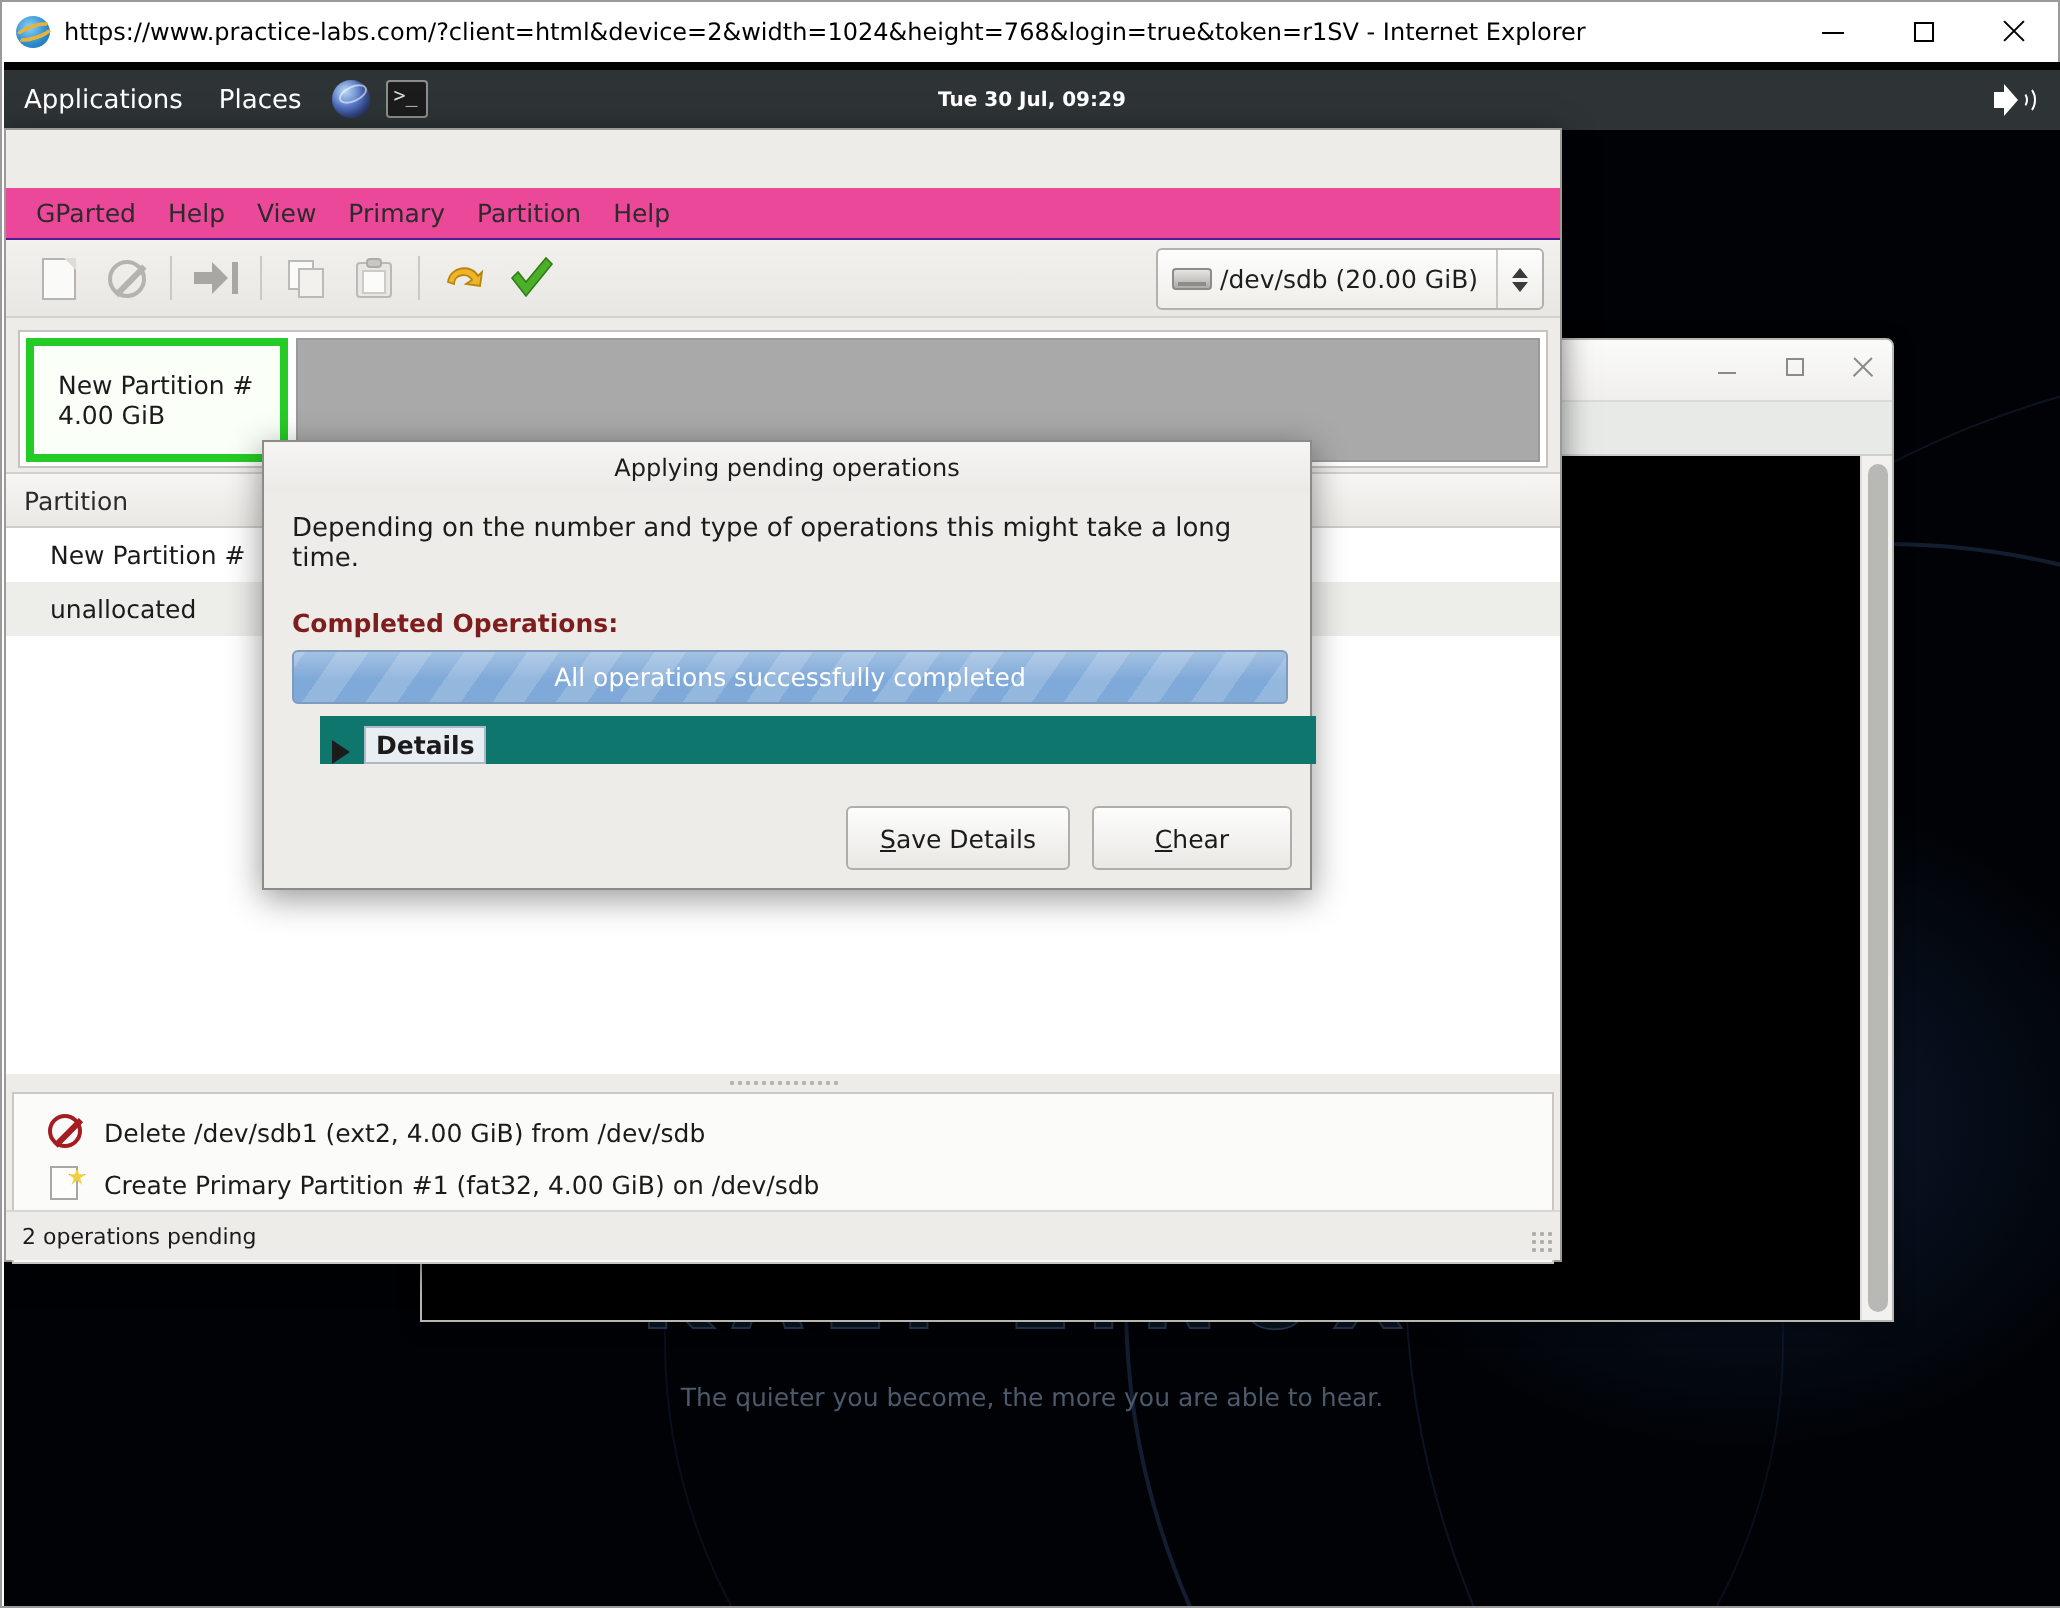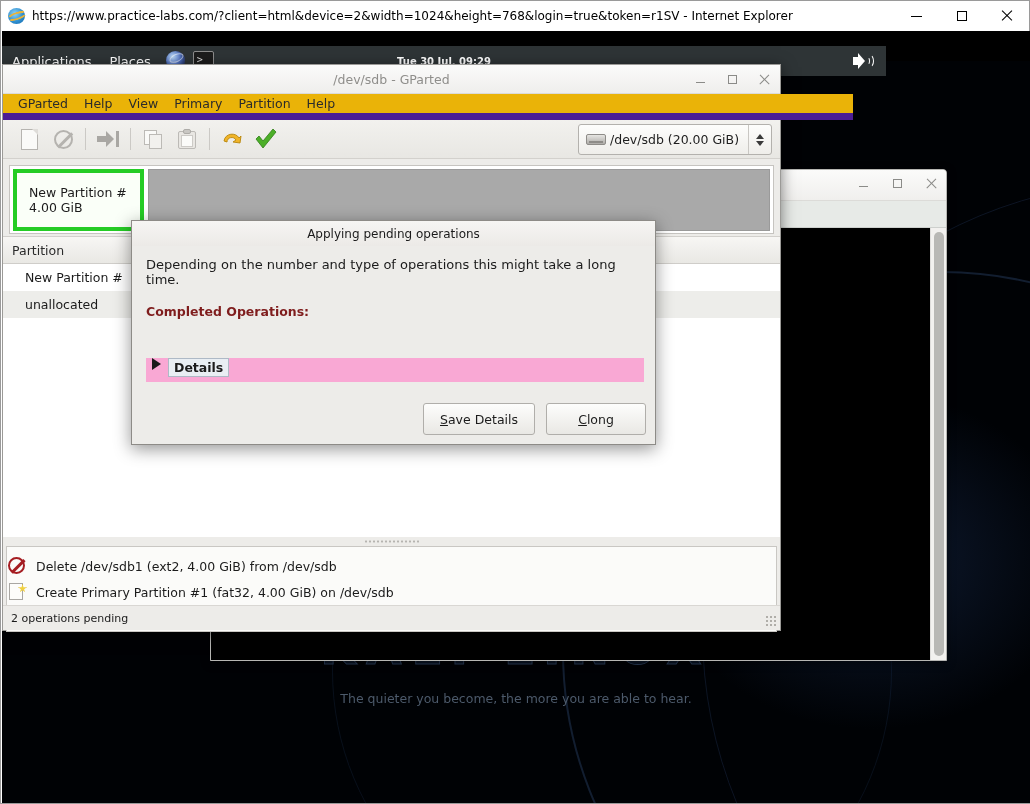--- a/index.html
+++ b/index.html
@@ -56,21 +56,21 @@
   .ie-close-glyph:after  { transform:rotate(-45deg); }
 
   
   #desktop {
     position:absolute; left:1px; top:30px; width:1028px; height:772px;
     background:#000000; overflow:hidden;
   }
 
   
   #gnome-panel {
-    position:absolute; left:0; top:15px; width:884px; height:30px;
+    position:absolute; left:0; top:4px; width:1028px; height:30px;
     background:#2e3436; color:#ffffff;
     display:flex; align-items:center;
   }
   .panel-menu {
     font-size:13px; color:#ffffff; padding:3px 8px; margin-left:2px;
     font-family:"DejaVu Sans","Liberation Sans",sans-serif;
   }
   .panel-launcher {
     width:22px; height:22px; margin-left:6px; position:relative; flex:0 0 auto;
   }
@@ -203,22 +203,22 @@
   .gp-btn { width:18px; height:18px; display:flex; align-items:center; justify-content:center; }
   .gp-min { width:9px; height:1px; background:#8b8b88; margin-top:7px; }
   .gp-max { width:9px; height:9px; border:1.3px solid #8b8b88; }
   .gp-close { position:relative; width:11px; height:11px; }
   .gp-close:before,.gp-close:after{
     content:""; position:absolute; left:-1px; top:5px; width:13px; height:1.4px; background:#8b8b88;
   }
   .gp-close:before{transform:rotate(45deg);} .gp-close:after{transform:rotate(-45deg);}
 
   #gp-menubar {
-    position:absolute; left:0; top:29px; width:850px; height:26px;
-    background:#eab308; border-bottom:7px solid #4c1d95;
+    position:absolute; left:0; top:29px; width:777px; height:26px;
+    background:#ec4899; border-bottom:1px solid #4c1d95;
     display:flex; align-items:center; padding-left:7px;
   }
   .gp-menu { font-size:12.5px; color:#2b2b2b; padding:3px 8px; }
 
   #gp-toolbar {
     position:absolute; left:0; top:55px; width:777px; height:39px;
     background:linear-gradient(#f2f1ee,#e8e7e3);
     border-bottom:1px solid #d3d1cd;
     display:flex; align-items:center; padding-left:9px; gap:0px;
   }
@@ -359,21 +359,21 @@
   #gp-ops-splitter .grip {
     width:56px; height:3px;
     background-image: radial-gradient(circle, #b6b4b0 1px, transparent 1.2px);
     background-size:4px 3px;
   }
   #gp-ops {
     position:absolute; left:3px; top:481px; width:771px; height:86px;
     background:#fbfbf9; border:1px solid #c9c7c3;
     padding-top:6px;
   }
-  .op-row { display:flex; align-items:center; height:26px; padding-left:0; }
+  .op-row { display:flex; align-items:center; height:26px; padding-left:16px; }
   .op-icon { width:20px; height:20px; margin-right:9px; position:relative; flex:0 0 auto; }
   .op-del-ring {
     position:absolute; left:1px; top:1px; width:17px; height:17px;
     border:2.6px solid #a51d22; border-radius:50%;
   }
   .op-del-ring:after {
     content:""; position:absolute; left:-1px; top:6px; width:18px; height:2.6px;
     background:#a51d22; transform:rotate(-45deg);
   }
   .op-create-page {
@@ -435,22 +435,22 @@
   }
   #dlg-progress:before {
     content:""; position:absolute; left:0; top:0; width:100%; height:50%;
     background:linear-gradient(rgba(255,255,255,0.28), rgba(255,255,255,0.02));
     pointer-events:none;
   }
   #dlg-progress-text {
     position:relative; font-size:12.5px; color:#ffffff; z-index:2;
   }
   #dlg-details-row {
-    position:absolute; left:14px; top:137px; width:498px; height:24px;
-    background:#f9a8d4; display:flex; align-items:flex-start;
+    position:absolute; left:28px; top:137px; width:498px; height:24px;
+    background:#0f766e; display:flex; align-items:flex-end;
   }
   #dlg-details-arrow {
     width:0; height:0; margin-left:6px; margin-right:7px;
     border-style:solid; border-width:6px 0 6px 9px;
     border-color:transparent transparent transparent #1b1b1b;
   }
   #dlg-details-btn {
     font-size:12.5px; font-weight:bold; color:#1b1b1b;
     border:1px solid #aeb9c6; background:#e9eef3; padding:1px 5px;
   }
@@ -535,34 +535,20 @@
       <div id="panel-clock">Tue 30 Jul, 09:29</div>
       <div id="panel-volume">
         <div class="spk"></div>
         <div class="wave w1"></div>
         <div class="wave w2"></div>
       </div>
     </div>
 
     <div id="gparted">
 
-      <div id="gp-titlebar">
-        <div id="gp-title-text">/dev/sdb - GParted</div>
-        <div id="gp-winbtns">
-          <div class="gp-btn">
-              <div class="gp-min"></div>
-            </div>
-          <div class="gp-btn">
-              <div class="gp-max"></div>
-            </div>
-          <div class="gp-btn">
-              <div class="gp-close"></div>
-            </div>
-        </div>
-      </div>
 
       <div id="gp-menubar">
         <div class="gp-menu">GParted</div>
         <div class="gp-menu">Help</div>
         <div class="gp-menu">View</div>
         <div class="gp-menu">Primary</div>
         <div class="gp-menu">Partition</div>
         <div class="gp-menu">Help</div>
       </div>
 
@@ -684,32 +670,35 @@
         <div id="gp-statusbar-text">2 operations pending</div>
         <div id="gp-resize-grip"></div>
       </div>
 
       <div id="dialog">
         <div id="dlg-titlebar">
           <div id="dlg-title">Applying pending operations</div>
         </div>
         <div id="dlg-desc">Depending on the number and type of operations this might take a long time.</div>
         <div id="dlg-completed-label">Completed Operations:</div>
+        <div id="dlg-progress">
+          <div id="dlg-progress-text">All operations successfully completed</div>
+        </div>
         <div id="dlg-details-row">
           <div id="dlg-details-arrow"></div>
           <div id="dlg-details-btn">Details</div>
         </div>
         <div id="dlg-actions">
           <div class="dlg-btn">
               <span class="acckey">S</span>
               <span>ave Details</span>
             </div>
           <div class="dlg-btn">
               <span class="acckey">C</span>
-              <span>long</span>
+              <span>hear</span>
             </div>
         </div>
       </div>
 
     </div>
 
   </div>
 </div>
 
 </body></html>

